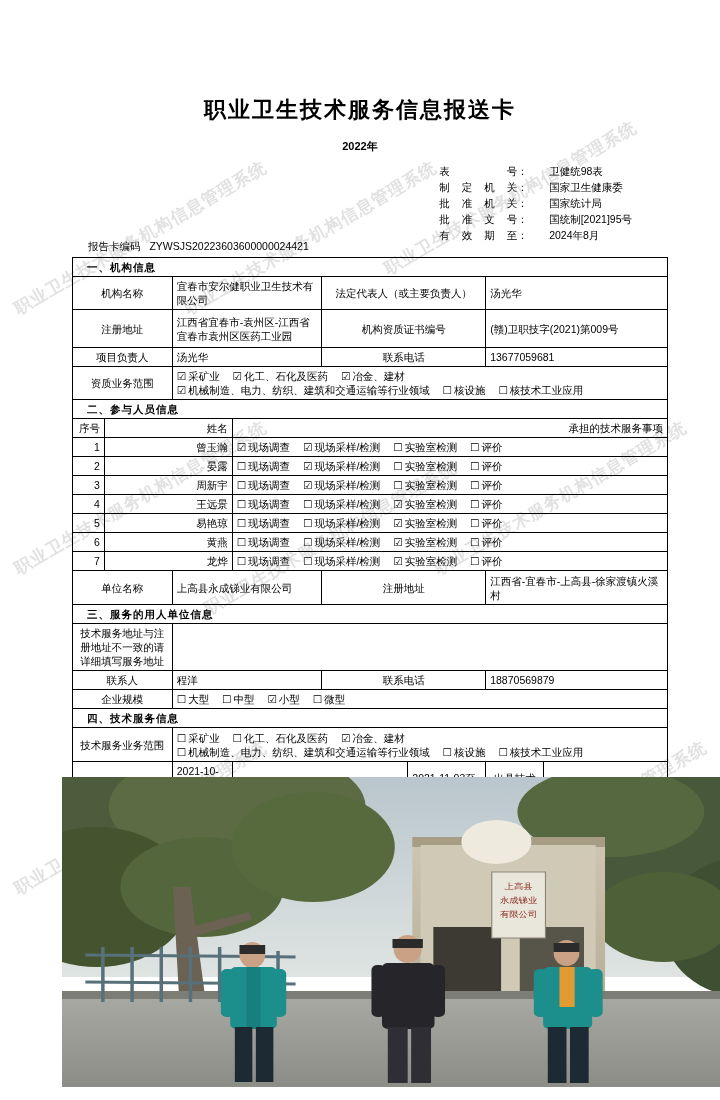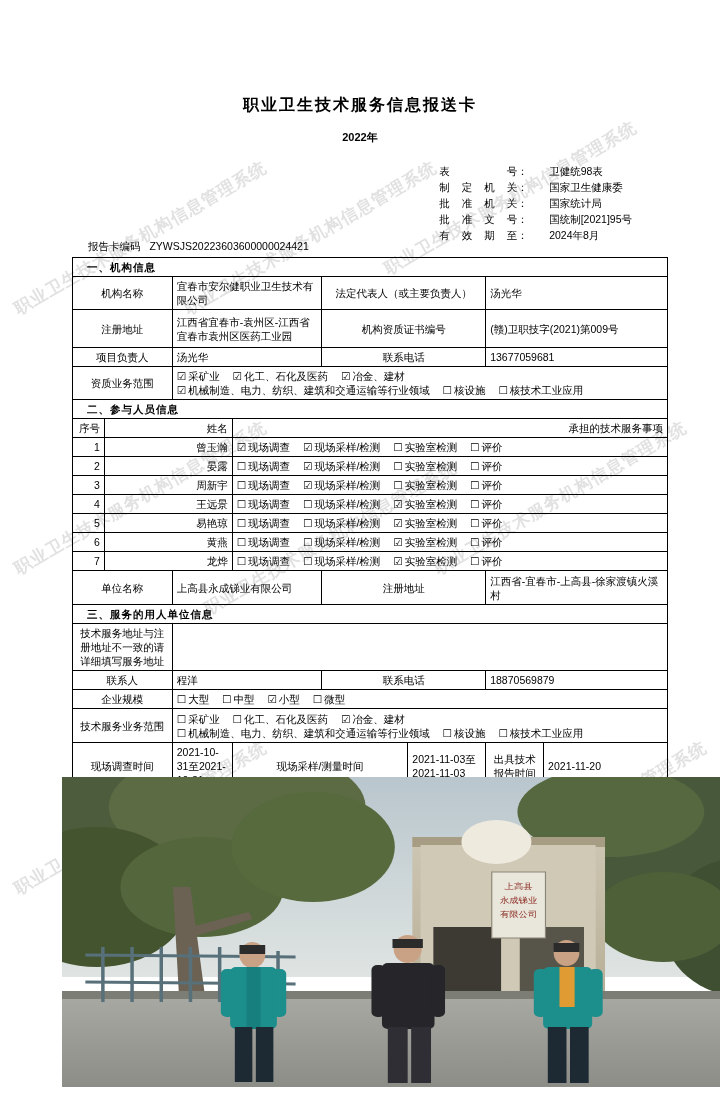--- a/index.html
+++ b/index.html
@@ -24,21 +24,21 @@
     white-space: nowrap;
     transform: rotate(-30deg);
     transform-origin: left top;
     pointer-events: none;
     letter-spacing: 1px;
     font-weight: bold;
   }
   
   .doc-title {
     text-align: center;
-    font-size: 16px;
+    font-size: 22px;
     font-weight: bold;
     letter-spacing: 2px;
     margin-top: 95px;
     font-family: "DejaVu Sans", "Liberation Sans", sans-serif;
   }
   .doc-year {
     text-align: center;
     font-size: 11px;
     margin-top: 14px;
     font-weight: bold;
@@ -307,20 +307,23 @@
     <tr>
       <td class="lbl" colspan="2">企业规模</td>
       <td colspan="6">
         <span class="opt cb"><i class="uk"></i><span>大型</span></span>
         <span class="opt cb"><i class="uk"></i><span>中型</span></span>
         <span class="opt cb"><i class="ck"></i><span>小型</span></span>
         <span class="opt cb"><i class="uk"></i><span>微型</span></span>
       </td>
     </tr>
 
+    <tr>
+          <td class="sec" colspan="8">四、技术服务信息</td>
+        </tr>
 
     <tr style="height:34px;padding-left:16px;">
       <td class="lbl" colspan="2">技术服务业务范围</td>
       <td colspan="6">
         <span class="opt cb"><i class="uk"></i><span>采矿业</span></span>
         <span class="opt cb"><i class="uk"></i><span>化工、石化及医药</span></span>
         <span class="opt cb"><i class="ck"></i><span>冶金、建材</span></span>
         <span class="opt cb"><i class="uk"></i><span>机械制造、电力、纺织、建筑和交通运输等行业领域</span></span>
         <span class="opt cb"><i class="uk"></i><span>核设施</span></span>
         <span class="opt cb"><i class="uk"></i><span>核技术工业应用</span></span>

